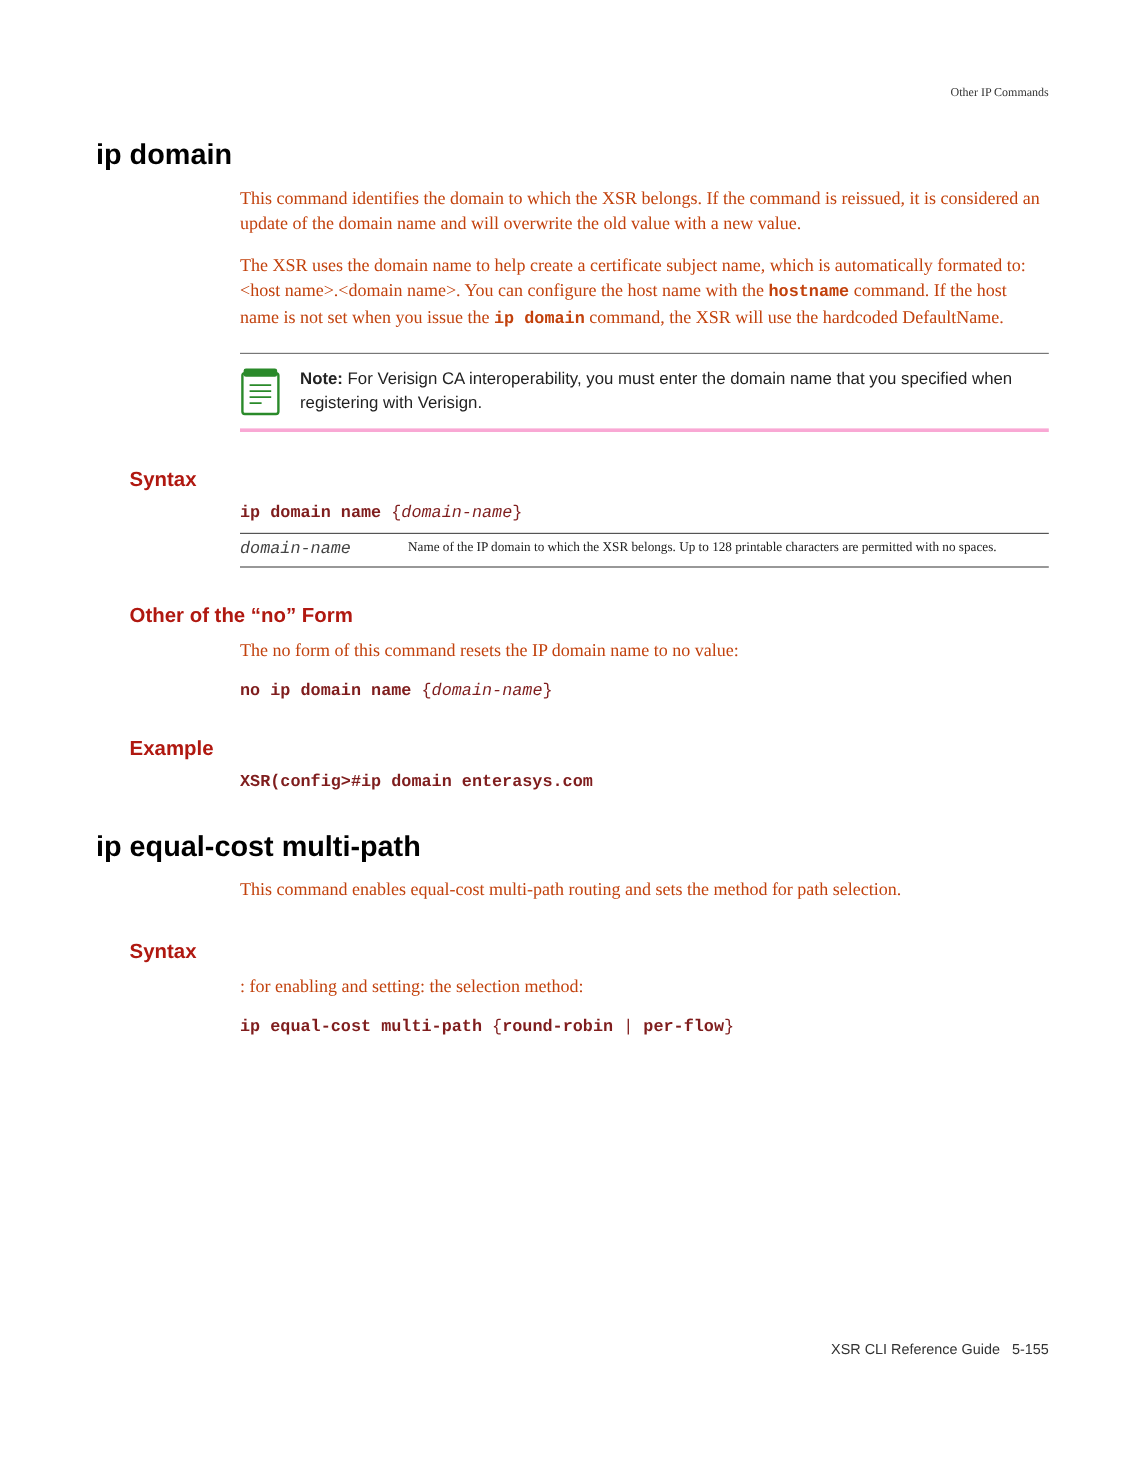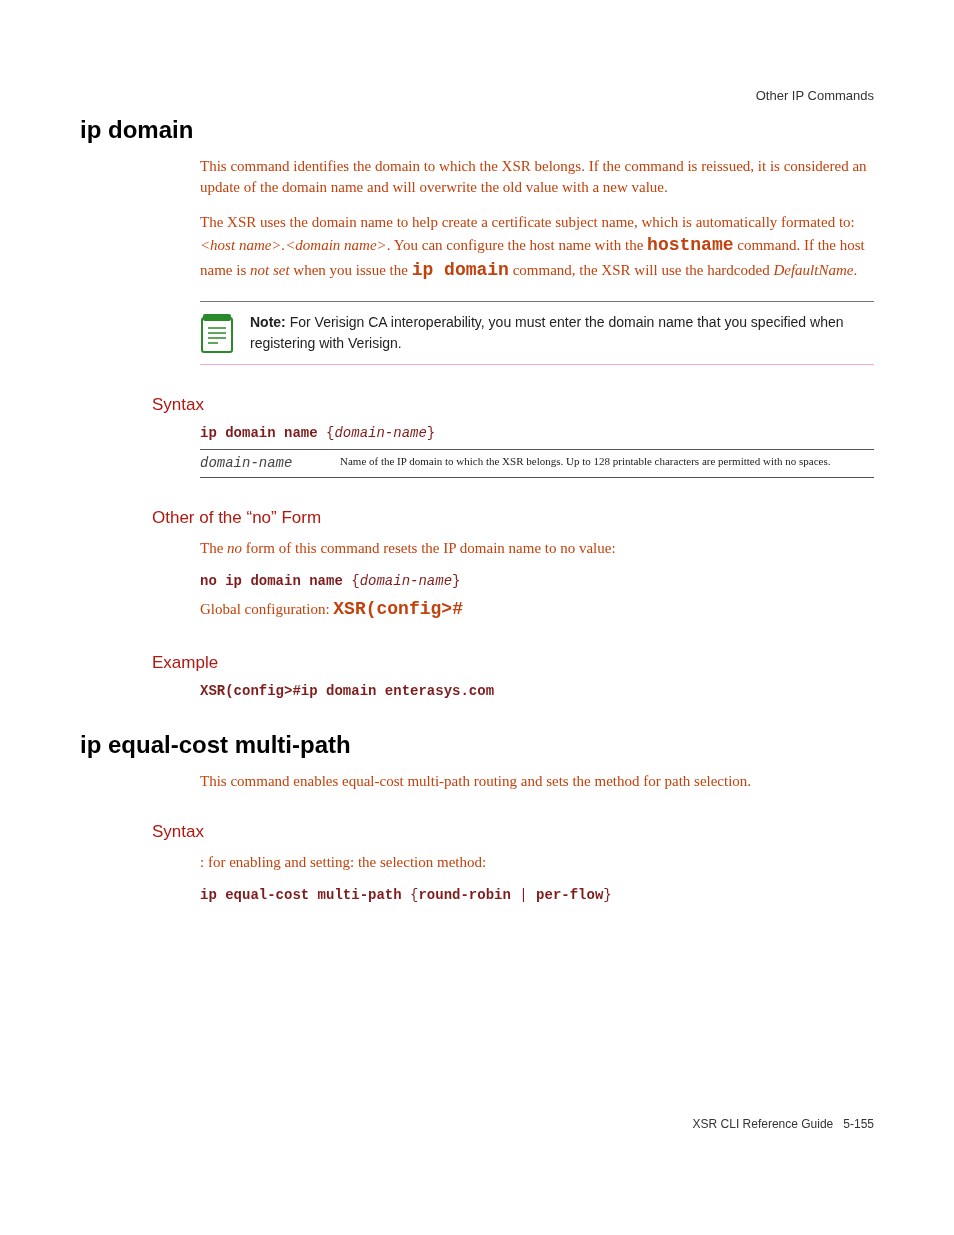--- a/index.html
+++ b/index.html
@@ -7,67 +7,67 @@
       width: 954px;
       height: 1235px;
       background: #ffffff;
       font-family: Georgia, 'Times New Roman', serif;
       color: #000;
       position: relative;
       padding: 84px 80px 0 80px;
     }
     .header-text {
       position: absolute;
-      top: 88px;
+      top: 72px;
       right: 80px;
-      font-family: Liberation Sans, sans-serif;
-      font-size: 13px;
+      font-family: Liberation Serif, serif;
+      font-size: 10px;
       color: #333;
     }
     .content {
       margin-top: 32px;
     }
     .h1 {
       font-family: Arial, Helvetica, sans-serif;
       font-weight: bold;
       font-size: 24px;
       color: #000;
       margin-bottom: 12px;
     }
     .h2 {
       font-family: Arial, Helvetica, sans-serif;
-      font-weight: normal;
+      font-weight: bold;
       font-size: 17px;
       color: #b01810;
       margin-top: 30px;
       margin-bottom: 10px;
-      margin-left: 72px;
+      margin-left: 28px;
     }
     .para {
       font-size: 15px;
       line-height: 1.4;
       margin-left: 120px;
       margin-bottom: 14px;
       color: #c2410c;
     }
     .mono-it {
       font-family: 'Courier New', Courier, monospace;
       font-style: italic;
       font-size: 14px;
       font-weight: normal;
     }
-    .em { font-style: italic; }
+    .em { }
     .note-box {
       display: flex;
       align-items: flex-start;
       margin-left: 120px;
       margin-top: 18px;
       margin-bottom: 10px;
       border-top: 1px solid #777;
-      border-bottom: 1px solid #f9a8d4;
+      border-bottom: 3px solid #f9a8d4;
       padding: 10px 0;
     }
     .note-icon {
       width: 36px;
       height: 42px;
       margin-right: 14px;
       flex-shrink: 0;
     }
     .note-text {
       font-family: Arial, Helvetica, sans-serif;
@@ -109,21 +109,21 @@
       color: #222;
     }
     .footer {
       position: absolute;
       bottom: 104px;
       right: 80px;
       font-family: Arial, Helvetica, sans-serif;
       font-size: 12px;
       color: #333;
     }
-    .p-inline-mono { font-family: 'Courier New', Courier, monospace; font-weight: bold; font-size: 18px; }
+    .p-inline-mono { font-family: 'Courier New', Courier, monospace; font-weight: bold; font-size: 14px; }
     .normal-mono { font-family: 'Courier New', Courier, monospace; font-size: 14px; }
   </style>
 </head>
 <body>
 
 <div class="header-text">Other IP Commands</div>
 
 <div class="content">
 
   <div class="h1">ip domain</div>
@@ -162,23 +162,20 @@
   </div>
 
   <div class="h2">Other of the “no” Form</div>
   <p class="para">
     <span>The </span><span class="em">no</span><span> form of this command resets the IP domain name to no value:</span>
   </p>
   <div class="code-line">
     <span>no ip domain name </span><span class="normal-mono" style="font-weight:normal">{</span><span class="mono-it">domain-name</span><span class="normal-mono" style="font-weight:normal">}</span>
   </div>
 
-  <p class="para">
-    <span>Global configuration: </span><span class="p-inline-mono">XSR(config&gt;#</span>
-  </p>
 
   <div class="h2">Example</div>
   <div class="code-line">XSR(config&gt;#ip domain enterasys.com</div>
 
   <div class="h1" style="margin-top:32px">ip equal-cost multi-path</div>
   <p class="para">This command enables equal-cost multi-path routing and sets the method for path selection.</p>
 
   <div class="h2">Syntax</div>
   <p class="para">: for enabling and setting: the selection method:</p>
   <div class="code-line">

